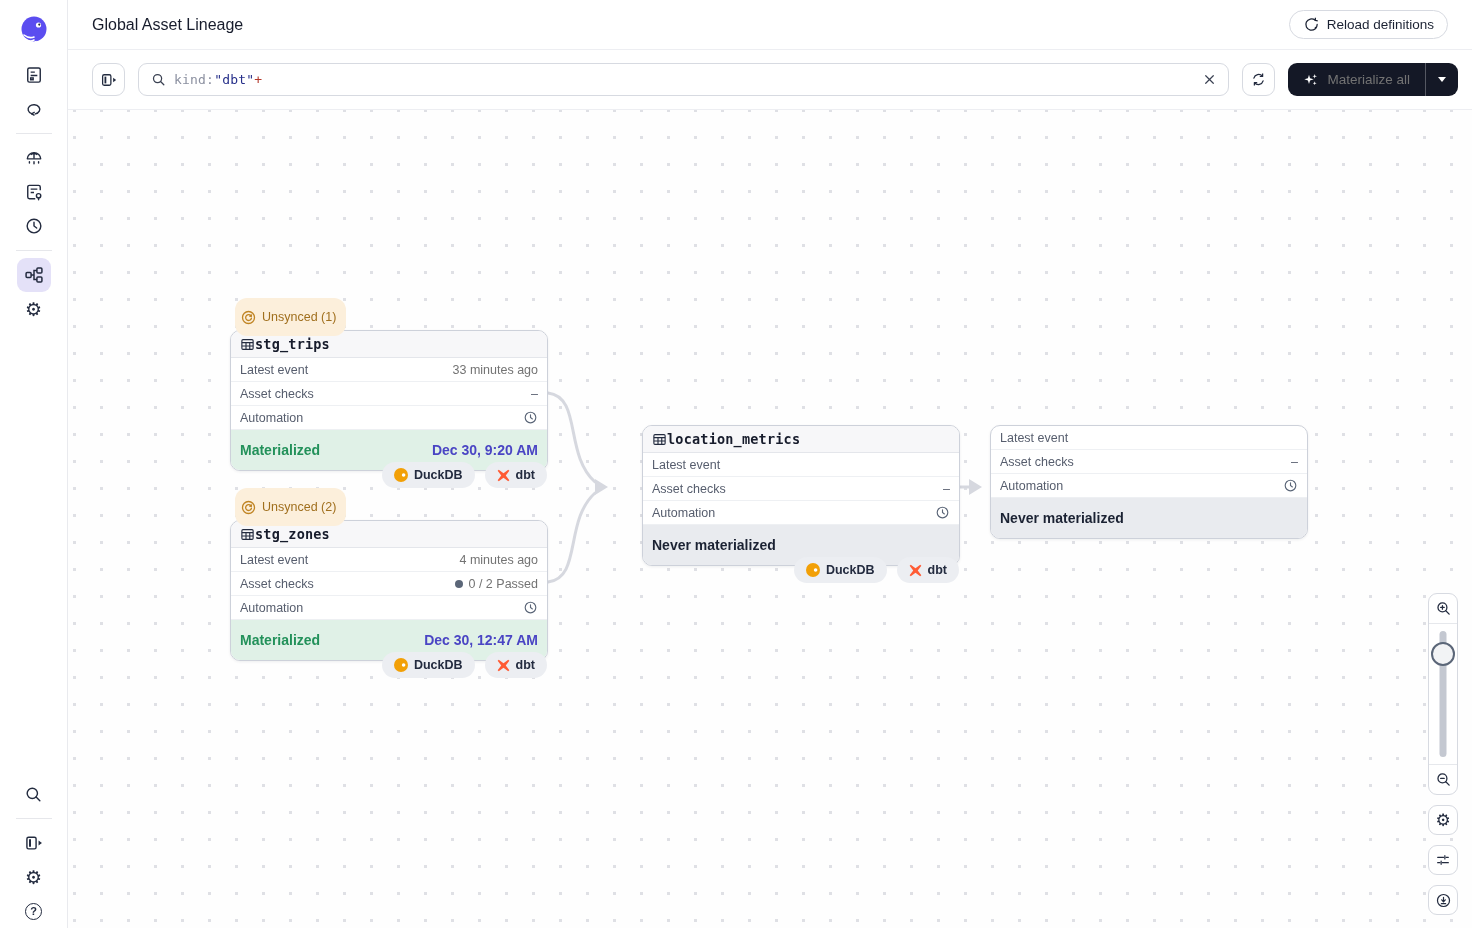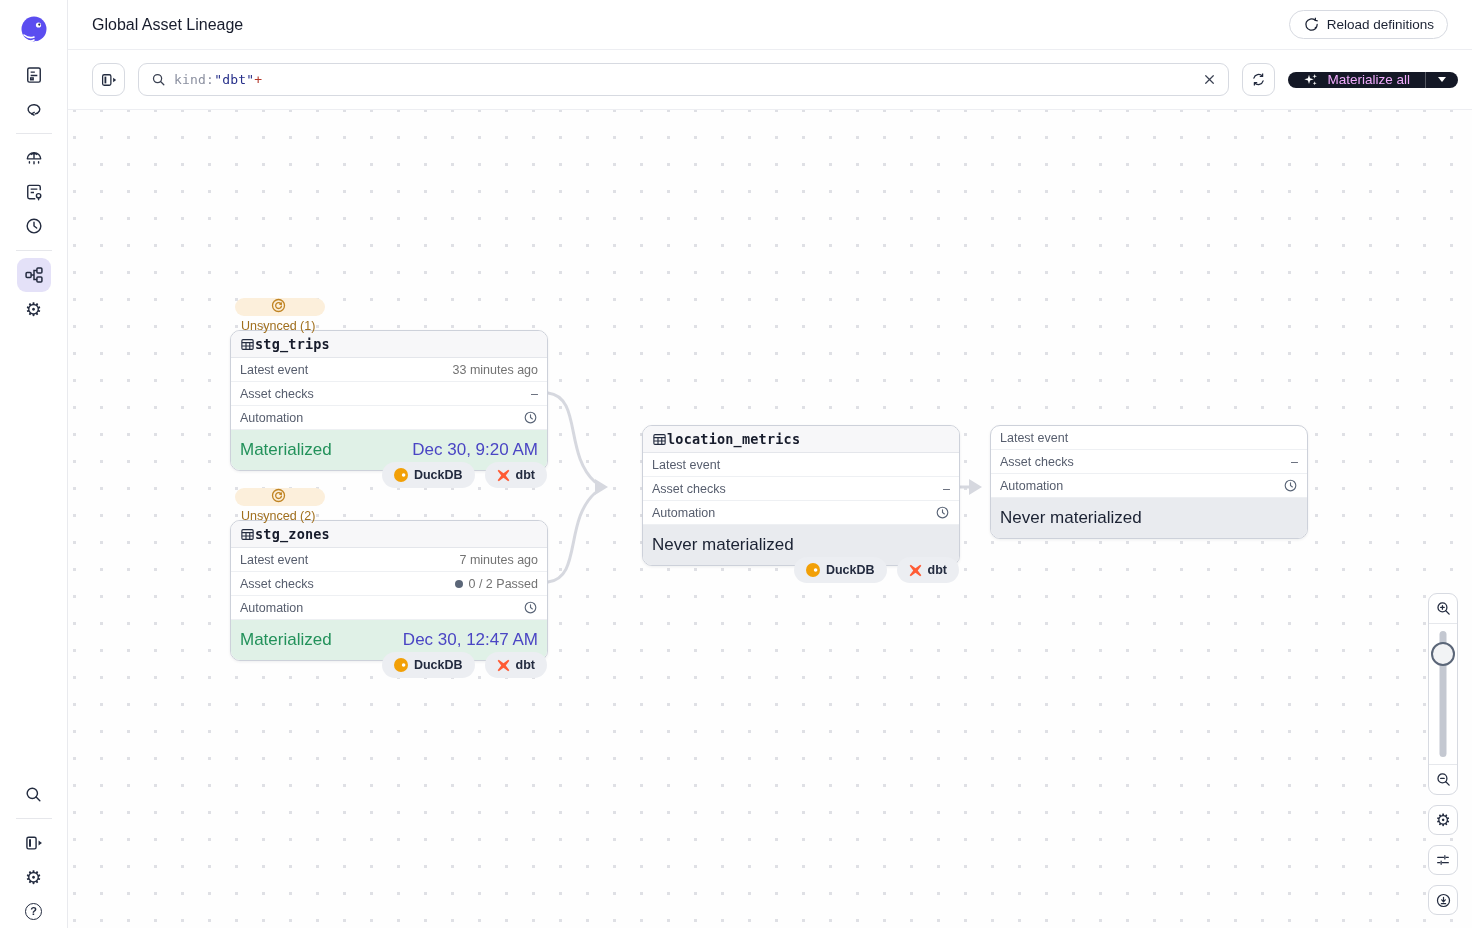--- a/index.html
+++ b/index.html
@@ -55,22 +55,22 @@
     flex:1; height:33px; border:1px solid #d7dae1; border-radius:9px;
     display:flex; align-items:center; padding:0 12px; gap:8px; background:#fff; cursor:text;
   }
   .search-tokens { flex:1; font-family:"DejaVu Sans Mono", monospace; font-size:13px; letter-spacing:.2px; }
   .tok-key { color:#8b90a0; }
   .tok-sep { color:#8b90a0; }
   .tok-val { color:#27308a; }
   .tok-suffix { color:#b3372a; }
   .clear-x { color:#3a4152; cursor:pointer; display:flex; }
   .mtz-btn {
-    height:16px; display:flex; align-items:stretch; background:#141826;
-    border-radius:9px; overflow:hidden; color:#f0abfc; cursor:pointer; flex:none;
+    height:33px; display:flex; align-items:stretch; background:#141826;
+    border-radius:9px; overflow:hidden; color:#737373; cursor:pointer; flex:none;
   }
   .mtz-main { display:flex; align-items:center; gap:8px; padding:0 15px; font-size:13.5px; font-weight:500; }
   .mtz-divider { width:1px; background:rgba(255,255,255,.28); margin:0; }
   .mtz-caret { width:32px; display:flex; align-items:center; justify-content:center; }
   .caret-down { width:0; height:0; border-left:4.5px solid transparent; border-right:4.5px solid transparent; border-top:5.5px solid #fff; }
 
   
   .canvas {
     position:absolute; left:68px; top:110px; width:1404px; height:818px;
     background-color:#fefefe;
@@ -95,32 +95,32 @@
   }
   .node-row {
     height:24px; display:flex; align-items:center; justify-content:space-between;
     padding:0 9px; border-bottom:1px solid #eef0f3; font-size:12.5px; color:#565d6d;
   }
   .row-value-link { color:#737373; }
   .row-value-dim { color:#565d6d; }
   .check-dot { width:8px; height:8px; border-radius:50%; background:#5b6678; display:inline-block; margin-right:6px; vertical-align:0; }
   .node-status {
     height:40px; display:flex; align-items:center; justify-content:space-between;
-    padding:0 9px; font-size:17px; border-radius:0 0 9px 9px;
+    padding:0 9px; font-size:14px; border-radius:0 0 9px 9px;font-weight:bold;
   }
   .node-status.materialized { background:#e0f1e7; color:#22915a; }
   .node-status.materialized .status-value { color:#4a45c4; }
   .node-status.never { background:#e9ebef; color:#1b2233; }
   .clock-icon { color:#5b6678; }
 
   .sync-badge {
-    position:absolute; top:-33px; left:4px; height:18px;
+    position:absolute; top:-33px; left:4px; height:38px;
     background:#fcefdb; color:#a06f1d; border-radius:12px;
     display:flex; align-items:center; gap:6px; padding:0 10px 0 6px;
-    font-size:12.5px; cursor:pointer; white-space:nowrap;flex-direction:column;
+    font-size:12.5px; cursor:pointer; white-space:nowrap;
   }
   .kind-row { position:absolute; right:0; top:131px; display:flex; gap:10px; }
   .kind-pill {
     height:26px; background:#eceef2; border-radius:13px;
     display:flex; align-items:center; gap:6px; padding:0 12px;
     font-size:12.5px; font-weight:700; color:#232b3f; cursor:pointer;
   }
 
   
   .zoom-panel {
@@ -416,21 +416,21 @@
       <span>
         <svg width="15" height="15" viewBox="0 0 20 20" fill="none" stroke="#232b3f" stroke-width="1.5">
           <rect x="2.5" y="3.5" width="15" height="13" rx="1.5"></rect>
           <path d="M2.5 7.5 h15 M2.5 12 h15 M8 7.5 v9 M13 7.5 v9"></path>
         </svg>
       </span>
       <span class="node-title">stg_zones</span>
     </div>
     <div class="node-row">
       <span>Latest event</span>
-      <span class="row-value-link">7 minutes ago</span>
+      <span class="row-value-link">4 minutes ago</span>
     </div>
     <div class="node-row">
       <span>Asset checks</span>
       <span class="row-value-link"><span class="check-dot"></span><span>0 / 2 Passed</span></span>
     </div>
     <div class="node-row">
       <span>Automation</span>
       <span class="clock-icon">
         <svg width="15" height="15" viewBox="0 0 24 24" fill="none" stroke="currentColor" stroke-width="1.8">
           <circle cx="12" cy="12" r="8.5"></circle>

